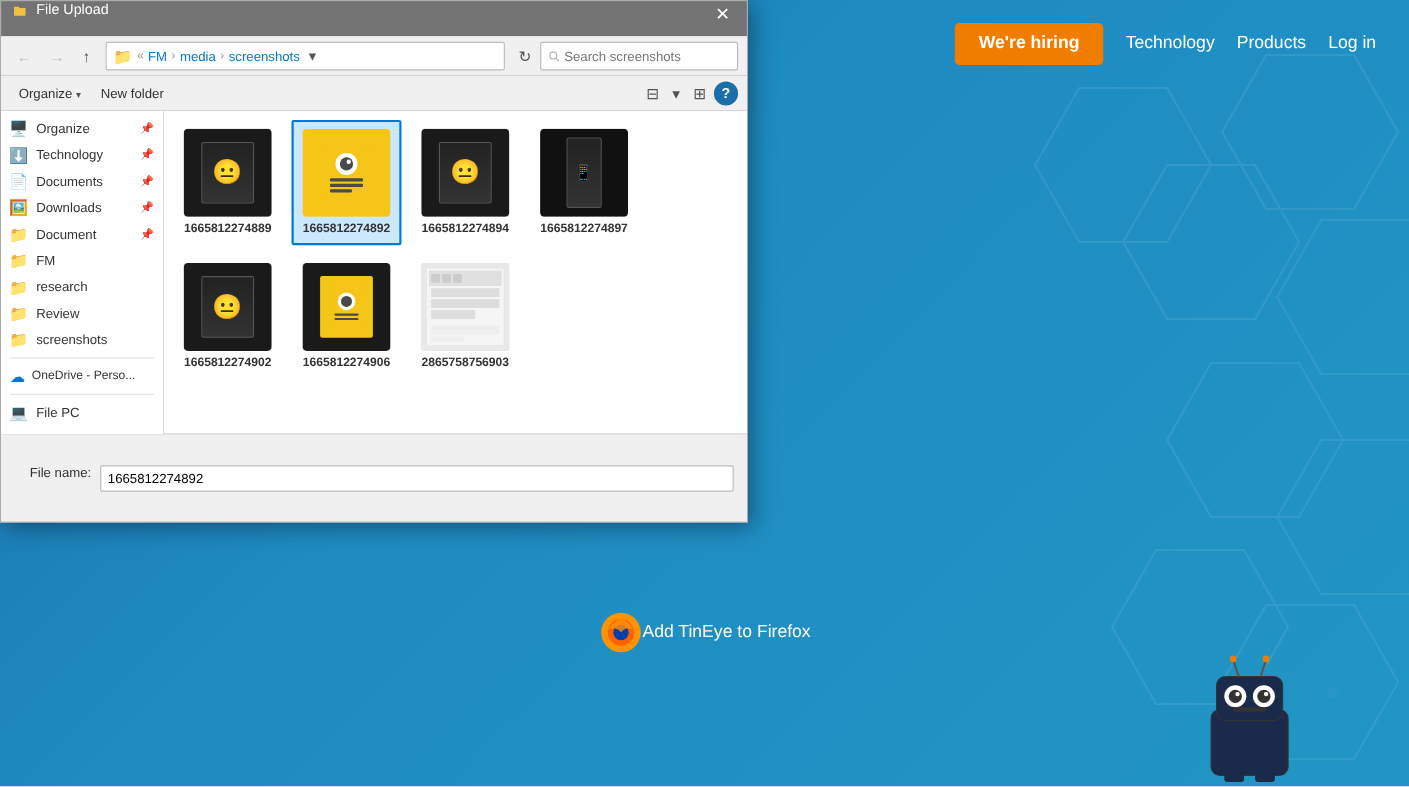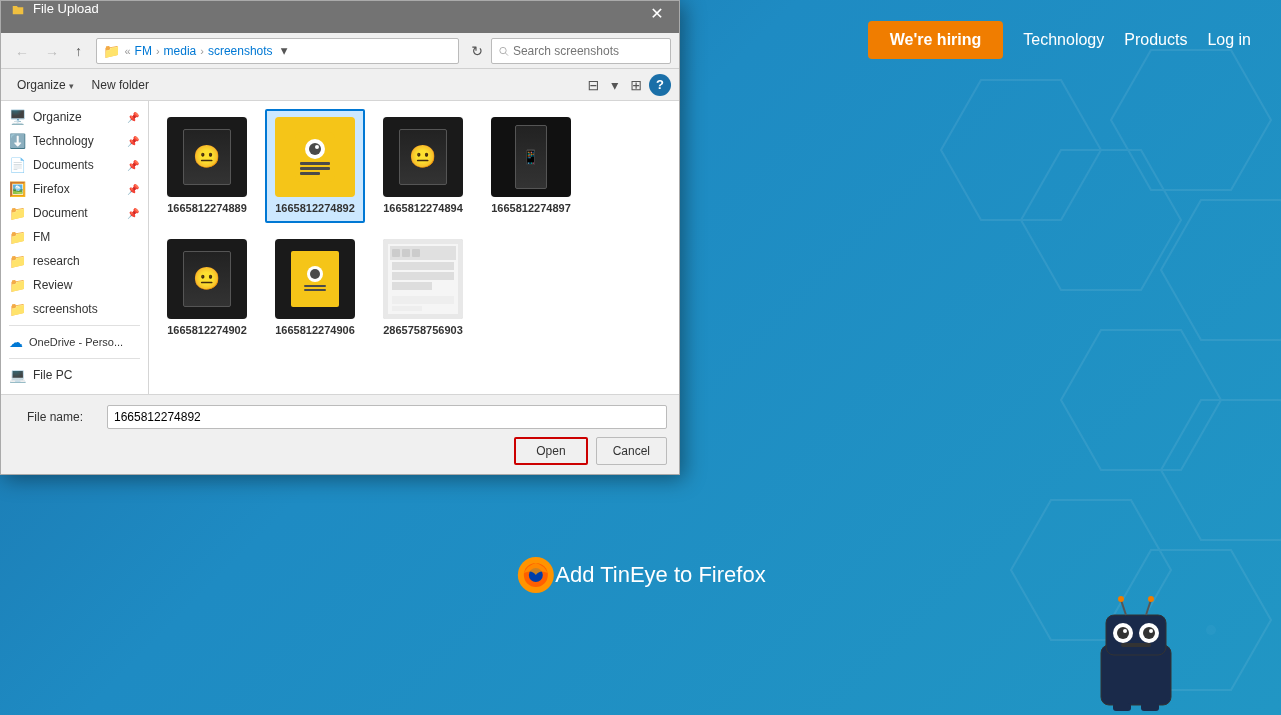--- a/index.html
+++ b/index.html
@@ -105,21 +105,21 @@
     }
 
     .firefox-banner {
       position: absolute;
       bottom: 120px;
       left: 50%;
       transform: translateX(-50%);
       display: flex;
       align-items: center;
       color: white;
-      font-size: 22px;
+      font-size: 16px;
     }
 
     .firefox-icon {
       width: 40px;
       height: 40px;
     }
 
     
     .robot-area {
       position: absolute;
@@ -502,22 +502,22 @@
       display: flex;
       flex-direction: column;
       justify-content: center;
       padding: 8px 12px;
       gap: 8px;
       flex-shrink: 0;
     }
 
     .filename-row {
       display: flex;
-      align-items: center;
-      gap: 24px;
+      align-items: flex-start;
+      gap: 8px;
     }
 
     .filename-label {
       font-size: 12px;
       color: #333;
       width: 70px;
       text-align: right;
     }
 
     .filename-input {
@@ -716,21 +716,21 @@
       </div>
 
       <div class="sidebar-item">
         <span class="sidebar-item-icon">📄</span>
         <span>Documents</span>
         <span class="sidebar-pin-icon">📌</span>
       </div>
 
       <div class="sidebar-item">
         <span class="sidebar-item-icon">🖼️</span>
-        <span>Firefox</span>
+        <span>Downloads</span>
         <span class="sidebar-pin-icon">📌</span>
       </div>
 
       <div class="sidebar-item">
         <span class="sidebar-item-icon">📁</span>
         <span>Document</span>
         <span class="sidebar-pin-icon">📌</span>
       </div>
 
       <div class="sidebar-item">
@@ -870,18 +870,14 @@
         </div>
       </div>
     </div>
   </div>
 
   <div class="dialog-bottom">
     <div class="filename-row">
       <label class="filename-label">File name:</label>
       <input type="text" class="filename-input" value="1665812274892" style="">
     </div>
-    <div class="dialog-actions">
-      <button class="btn-open">Open</button>
-      <button class="btn-cancel">Cancel</button>
-    </div>
   </div>
 </div>
 
 </body></html>

